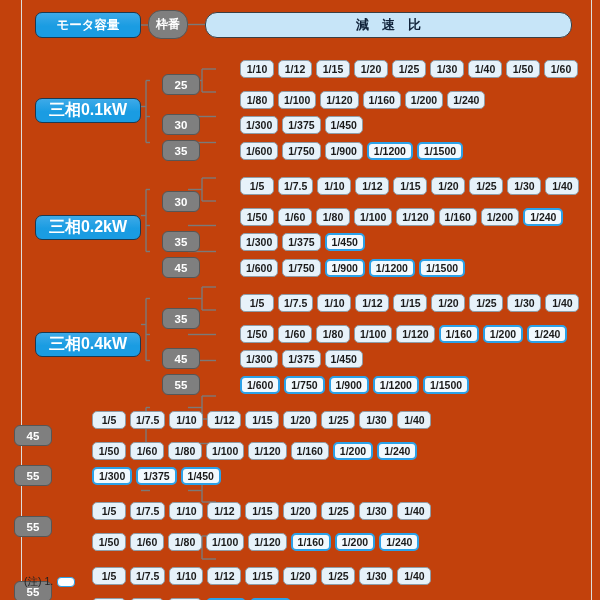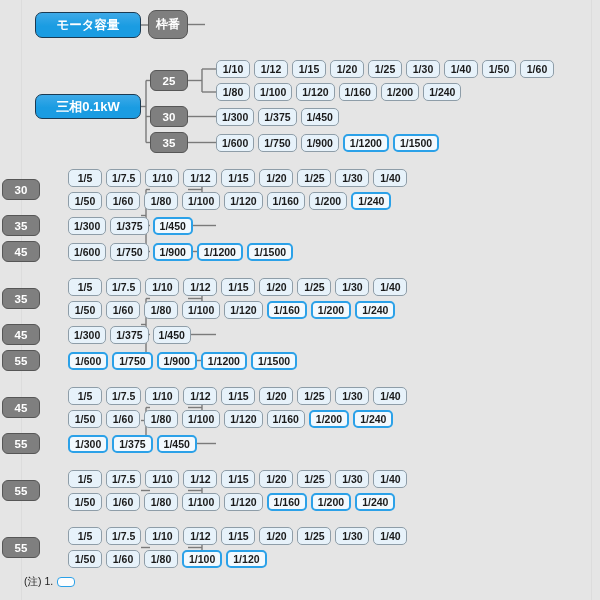--- a/index.html
+++ b/index.html
@@ -1,65 +1,65 @@
 <!DOCTYPE html>
 <html style="--motor-box-fill: #1a9ce2; --motor-box-border: #1b3a52; --frame-box-fill: #7f7f7f; --frame-box-border: #565656; --ratio-header-fill: #c7e5f8; --ratio-box-fill: #e7f2fa; --ratio-box-border: #8e9da8; --limited-box-fill: #f2f9fe; --limited-box-border: #2ba1e8; --connector: #7a7a7a;"><head>
 <meta charset="utf-8">
 <style>
   * { margin:0; padding:0; box-sizing:border-box; }
   html,body { background:#fff; }
   .page {
-    position:relative; width:600px; height:600px; background:#e5e5e5;
+    position:relative; width:600px; height:600px; background:#c2410c;
     font-family:"Liberation Sans","DejaVu Sans",sans-serif; overflow:hidden;
   }
   .edge-line { position:absolute; top:0; bottom:0; width:1px; background:#dcdcdc; }
   .edge-left { left:21px; } .edge-right { left:591px; }
 
   #connectors { position:absolute; inset:0; width:600px; height:600px; pointer-events:none; z-index:1; }
   #connectors line { stroke:var(--connector,#7a7a7a); stroke-width:1.4; }
 
   .hdr-box { position:absolute; display:flex; align-items:center; justify-content:center; z-index:2; }
   .motor-header {
     left:35px; top:12px; width:106px; height:26px;
     background:linear-gradient(180deg,#3eaae8 0%, var(--motor-box-fill,#1a9ce2) 55%);
     border:1.5px solid var(--motor-box-border,#1b3a52); border-radius:7px;
     color:#fff; font-weight:bold; font-size:12.5px;
   }
   .frame-header {
     left:148px; top:10px; width:40px; height:29px;
     background:var(--frame-box-fill,#7f7f7f);
-    border:1.5px solid var(--frame-box-border,#555); border-radius:8px;
+    border:1.5px solid var(--frame-box-border,#555); border-radius:13px;
     color:#fff; font-weight:bold; font-size:12px;
   }
   .ratio-header {
     left:205px; top:12px; width:367px; height:26px;
     background:var(--ratio-header-fill,#c7e5f8);
     border:1.3px solid #3a3f44; border-radius:12px;
     color:#10233a; font-weight:bold; font-size:13px;
   }
 
   #groups { position:absolute; left:0; top:60px; right:0; display:flex; flex-direction:column; gap:16px; z-index:2; }
   .group { display:flex; align-items:center; }
   .motor-cell { width:148px; padding-left:35px; flex:0 0 148px; }
   .motor-box {
     width:106px; height:25px; display:flex; align-items:center; justify-content:center;
     background:linear-gradient(180deg,#3eaae8 0%, var(--motor-box-fill,#1a9ce2) 55%);
     border:1.5px solid var(--motor-box-border,#1b3a52); border-radius:7px;
-    color:#fff; font-weight:bold; font-size:13px; white-space:nowrap;
+    color:#fff; font-weight:bold; font-size:16px; white-space:nowrap;
   }
   .frames-col { display:flex; flex-direction:column; gap:5px; }
   .frame-block { display:flex; align-items:center; }
   .frame-box {
-    width:38px; height:21px; margin-left:2px; flex:0 0 38px;
+    width:38px; height:21px; margin-left:14px; flex:0 0 38px;
     display:flex; align-items:center; justify-content:center;
     background:var(--frame-box-fill,#7f7f7f);
     border:1.2px solid var(--frame-box-border,#555); border-radius:6px;
     color:#fff; font-weight:bold; font-size:11.5px;
   }
-  .rows-col { display:flex; flex-direction:column; gap:5px; margin-left:28px; }
+  .rows-col { display:flex; flex-direction:column; gap:13px; margin-left:40px; }
   .ratio-row { display:flex; gap:4px; }
   .ratio {
     min-width:34px; height:18px; padding:0 5px;
     display:flex; align-items:center; justify-content:center;
     background:var(--ratio-box-fill,#e7f2fa);
     border:1px solid var(--ratio-box-border,#8e9da8); border-radius:5px;
     color:#1a1a1a; font-weight:bold; font-size:10.5px; white-space:nowrap;
   }
   .ratio.limited {
     background:var(--limited-box-fill,#f2f9fe);
@@ -132,20 +132,21 @@
       <line x1="202.0" y1="502.0" x2="216.0" y2="502.0"></line>
       <line x1="141.0" y1="547.5" x2="150.0" y2="547.5"></line>
       <line x1="188.0" y1="547.5" x2="202.0" y2="547.5"></line>
       <line x1="202.0" y1="536.0" x2="202.0" y2="559.0"></line>
       <line x1="202.0" y1="536.0" x2="216.0" y2="536.0"></line>
       <line x1="202.0" y1="559.0" x2="216.0" y2="559.0"></line>
     </svg>
 
   <div class="hdr-box motor-header">モータ容量</div>
   <div class="hdr-box frame-header">枠番</div>
+  <div class="hdr-box ratio-header">減　速　比</div>
 
   <div id="groups">
       <div class="group">
         <div class="motor-cell">
           <div class="motor-box">三相0.1kW</div>
         </div>
         <div class="frames-col">
           <div class="frame-block">
             <div class="frame-box">25</div>
             <div class="rows-col">
@@ -188,20 +189,23 @@
                 <div class="ratio">1/750</div>
                 <div class="ratio">1/900</div>
                 <div class="ratio limited">1/1200</div>
                 <div class="ratio limited">1/1500</div>
               </div>
             </div>
           </div>
         </div>
       </div>
       <div class="group">
+        <div class="motor-cell">
+          <div class="motor-box">三相0.2kW</div>
+        </div>
         <div class="frames-col">
           <div class="frame-block">
             <div class="frame-box">30</div>
             <div class="rows-col">
               <div class="ratio-row">
                 <div class="ratio">1/5</div>
                 <div class="ratio">1/7.5</div>
                 <div class="ratio">1/10</div>
                 <div class="ratio">1/12</div>
                 <div class="ratio">1/15</div>
@@ -240,20 +244,23 @@
                 <div class="ratio">1/750</div>
                 <div class="ratio limited">1/900</div>
                 <div class="ratio limited">1/1200</div>
                 <div class="ratio limited">1/1500</div>
               </div>
             </div>
           </div>
         </div>
       </div>
       <div class="group">
+        <div class="motor-cell">
+          <div class="motor-box">三相0.4kW</div>
+        </div>
         <div class="frames-col">
           <div class="frame-block">
             <div class="frame-box">35</div>
             <div class="rows-col">
               <div class="ratio-row">
                 <div class="ratio">1/5</div>
                 <div class="ratio">1/7.5</div>
                 <div class="ratio">1/10</div>
                 <div class="ratio">1/12</div>
                 <div class="ratio">1/15</div>

